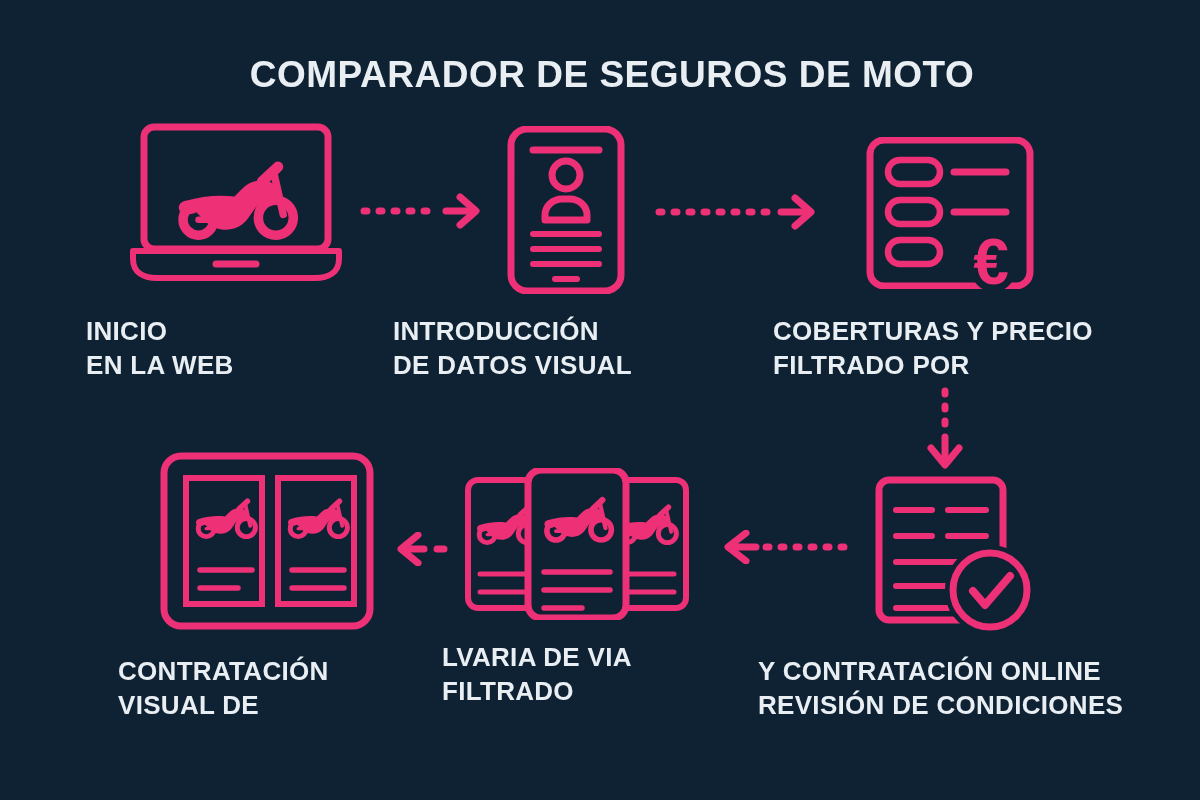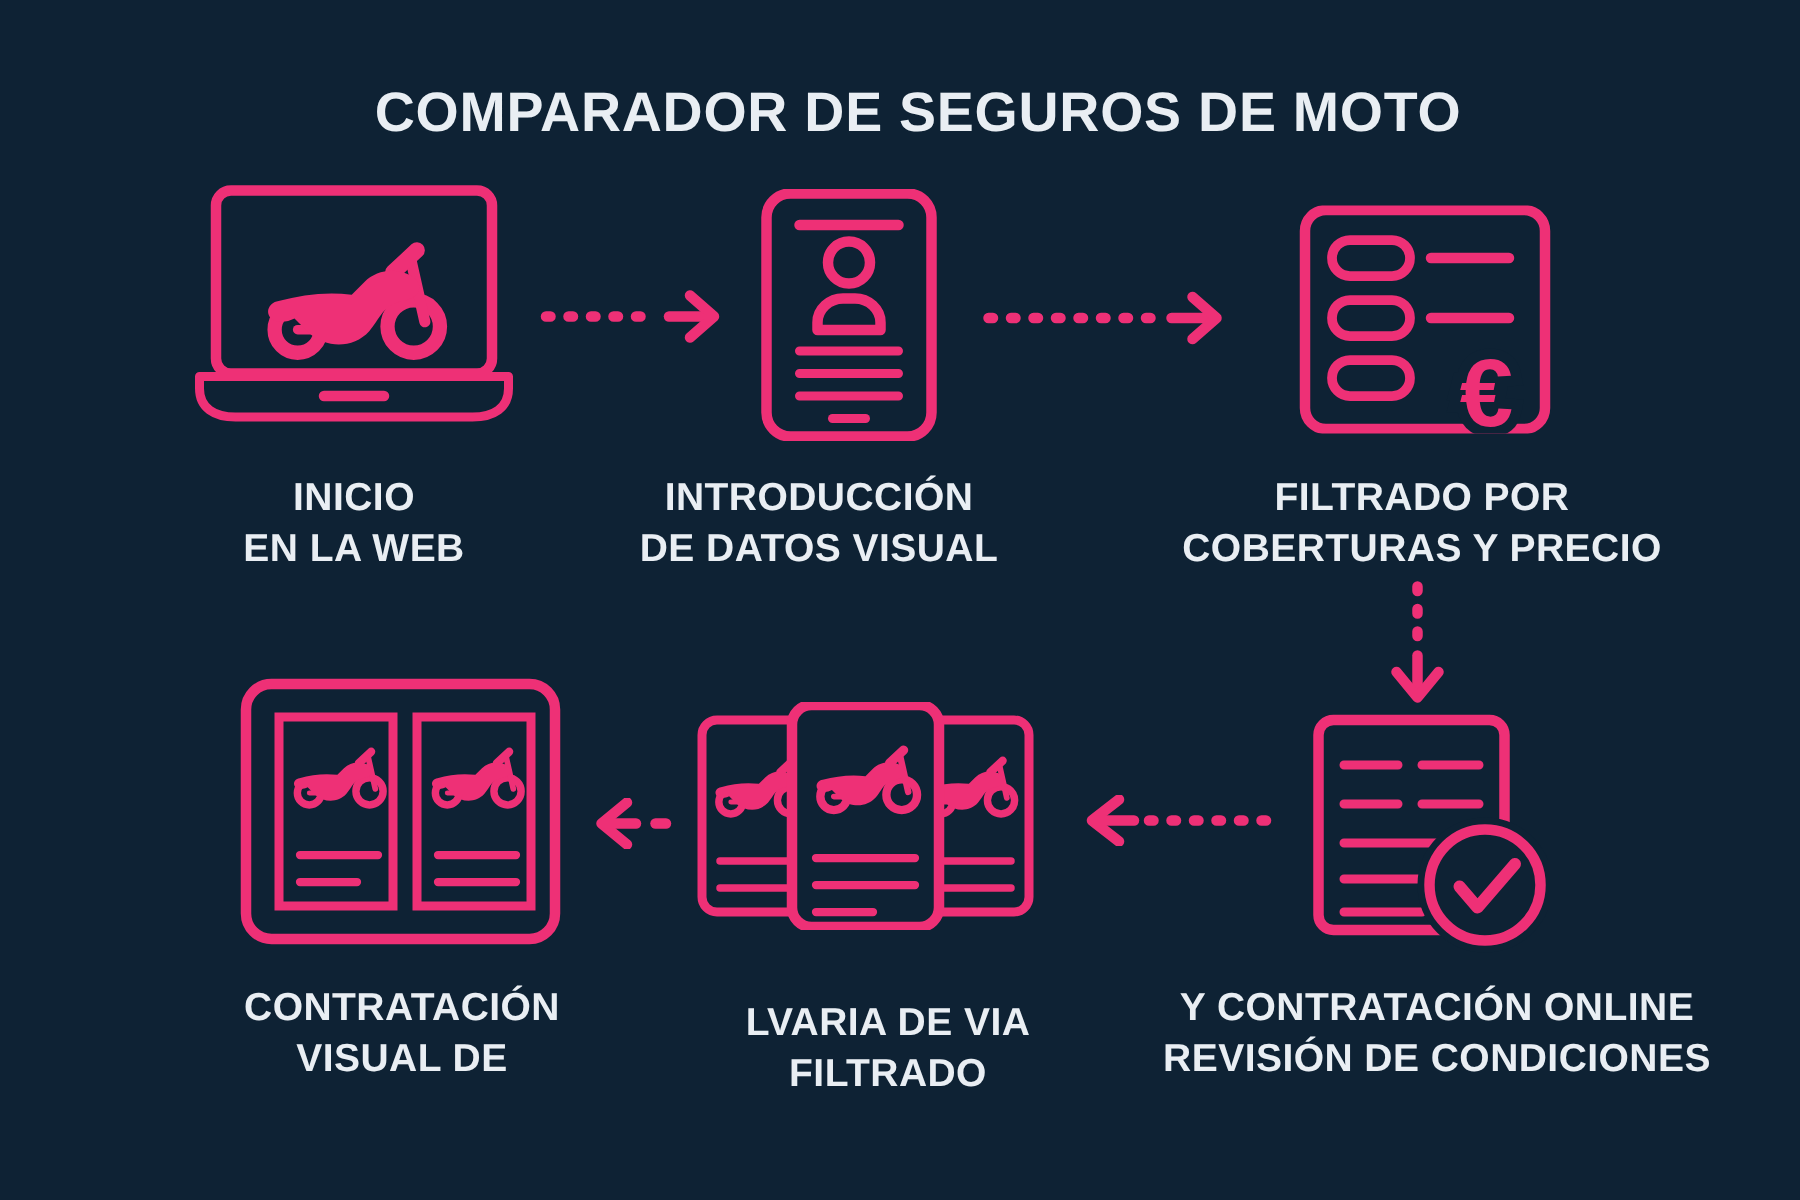--- a/index.html
+++ b/index.html
@@ -12,21 +12,21 @@
   .title{
     position:absolute;top:42px;left:0;width:100%;margin:12px;
     text-align:center;color:#e9eef3;font-size:37px;font-weight:bold;
     letter-spacing:0.5px;
   }
   .icon{position:absolute;}
   .icon svg{display:block;width:100%;height:100%;color:#ee3076;}
   .arrow{position:absolute;}
   .arrow svg{display:block;width:100%;height:100%;color:#ee3076;}
   .caption{
-    position:absolute;text-align:center;color:#e9eef3;
+    position:absolute;text-align:left;color:#e9eef3;
     font-weight:bold;font-size:26px;line-height:34px;letter-spacing:0.3px;
   }
   .euro{
     font-family:"Liberation Sans",sans-serif;
     font-size:64px;font-weight:bold;fill:currentColor;
     stroke:#0e2234;stroke-width:14px;paint-order:stroke;
   }
 </style>
 </head>
 <body>
@@ -92,27 +92,27 @@
       <rect x="22" y="103" width="52" height="24" rx="12" fill="none" stroke="currentColor" stroke-width="6.5"></rect>
       <path d="M88,35 H140 M88,75 H140" stroke="currentColor" stroke-width="7" stroke-linecap="round"></path>
       <text x="125" y="147" text-anchor="middle" class="euro">€</text>
     </svg>
   </div>
 
   <div class="caption" style="left:86px;top:314px;width:300px">
     <div>INICIO</div>
     <div>EN LA WEB</div>
   </div>
-  <div class="caption" style="left:371px;top:314px;width:350px">
+  <div class="caption" style="left:393px;top:314px;width:350px">
     <div>INTRODUCCIÓN</div>
     <div>DE DATOS VISUAL</div>
   </div>
   <div class="caption" style="left:773px;top:314px;width:350px">
+    <div>COBERTURAS Y PRECIO</div>
     <div>FILTRADO POR</div>
-    <div>COBERTURAS Y PRECIO</div>
   </div>
 
   <div class="arrow" style="left:927px;top:387px;width:36px;height:84px">
     <svg viewBox="0 0 36 84">
       <path d="M18,4 V44" stroke="currentColor" stroke-width="7" fill="none" stroke-linecap="round" stroke-dasharray="3 12"></path>
       <path d="M18,50 V76" stroke="currentColor" stroke-width="7" fill="none" stroke-linecap="round"></path>
       <path d="M4,61 L18,78 L32,61" stroke="currentColor" stroke-width="7" fill="none" stroke-linecap="round" stroke-linejoin="round"></path>
     </svg>
   </div>
 
@@ -165,21 +165,21 @@
       <rect x="118" y="26" width="76" height="126" fill="none" stroke="currentColor" stroke-width="6"></rect>
       <use href="#moto" width="120" height="84" transform="translate(125,42) scale(0.55)"></use>
       <path d="M132,118 H184 M132,136 H184" stroke="currentColor" stroke-width="5.5" stroke-linecap="round"></path>
     </svg>
   </div>
 
   <div class="caption" style="left:118px;top:654px;width:300px">
     <div>CONTRATACIÓN</div>
     <div>VISUAL DE</div>
   </div>
-  <div class="caption" style="left:442px;top:664px;width:300px">
+  <div class="caption" style="left:442px;top:640px;width:300px">
     <div>LVARIA DE VIA</div>
     <div>FILTRADO</div>
   </div>
   <div class="caption" style="left:758px;top:654px;width:400px">
     <div>Y CONTRATACIÓN ONLINE</div>
     <div>REVISIÓN DE CONDICIONES</div>
   </div>
 
 </div>
 

